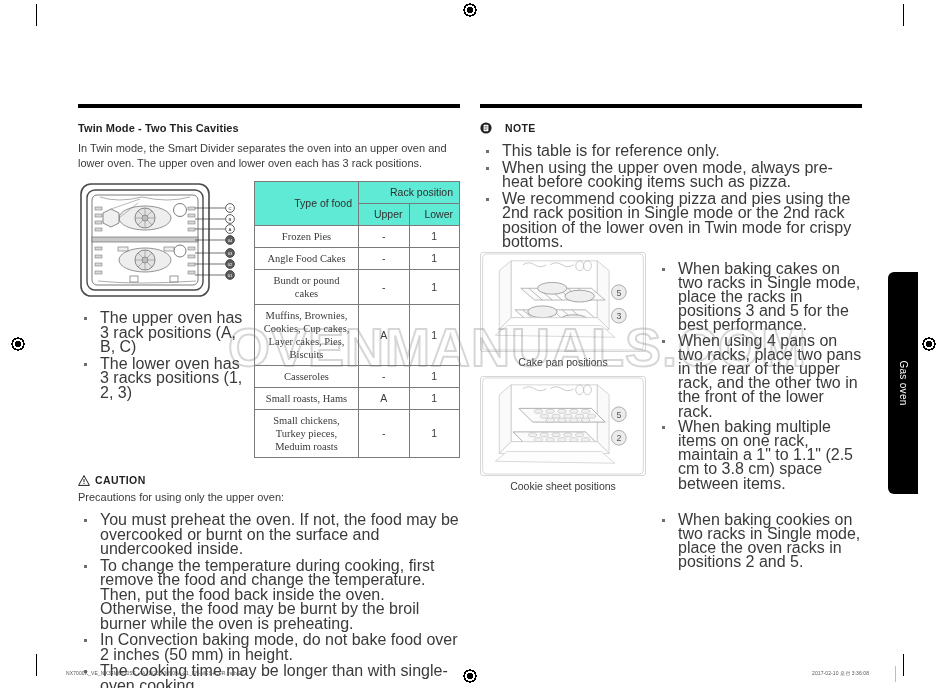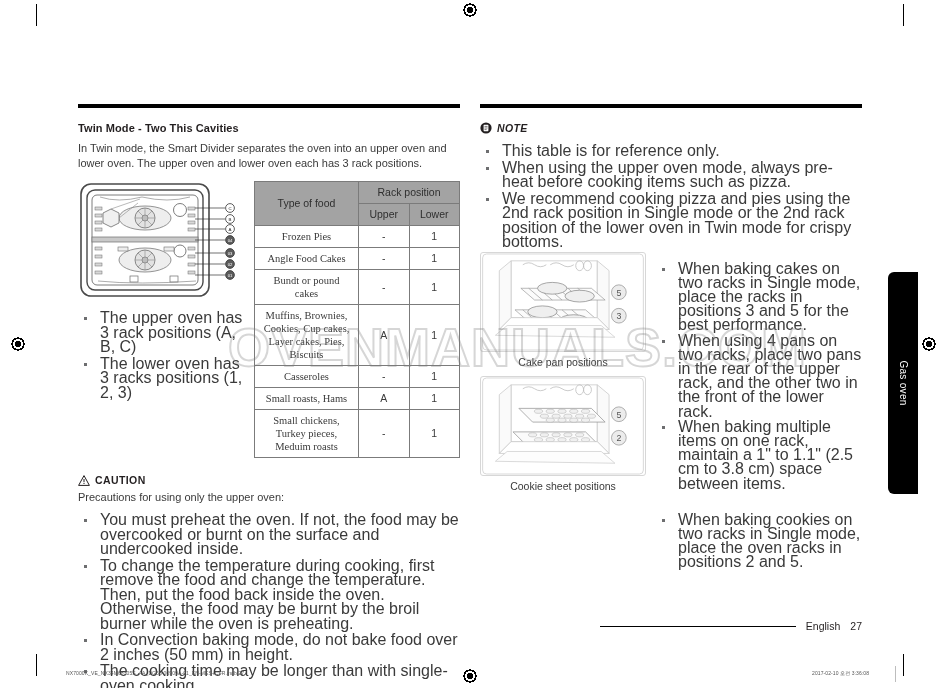--- a/index.html
+++ b/index.html
@@ -91,22 +91,22 @@
   }
   table.rack-table th,
   table.rack-table td {
     border: 1px solid #7b7b7b;
     padding: 4px 6px;
     vertical-align: middle;
     line-height: 13px;
     font-weight: normal;
   }
   table.rack-table thead th {
-    background: #a3a3a3;
-    text-align: center;
+    background: #5eead4;
+    text-align: right;
     color: #2f2f2f;
   }
   table.rack-table td.food { text-align: center; width: 104px; font-family: Liberation Serif, serif; }
   table.rack-table td.pos  { text-align: center; }
   .th-type { width: 104px; }
   .th-up, .th-low { width: 51px; }
 
   
   .caution-head {
     display: flex; align-items: center; gap: 5px;
@@ -114,23 +114,22 @@
   }
   .caution-head .label {
     font-size: 10.5px; font-weight: bold; letter-spacing: 0.4px;
   }
   .tri-icon { width: 12px; height: 11px; display: block; }
 
   .caution-lead { font-size: 11px; margin: 0 0 3px 0; color: #3a3a3a; }
 
   
   .note-head {
-    display: flex; align-items: center; gap: 5px;
+    display: flex; align-items: center; gap: 13px;
     margin: 0 0 6px 0;
-    font-style: italic;
   }
   .note-head .label { font-size: 10.5px; font-weight: bold; letter-spacing: 0.4px; }
   .note-icon { width: 12px; height: 12px; display: block; }
 
   
   .mrb-title { font-size: 11px; font-weight: bold; margin: 12px 0 6px 0; }
   .mrb-wrap { display: flex; gap: 10px; align-items: flex-start; }
   .mrb-figs { flex: 0 0 166px; }
   .mrb-fig { width: 166px; margin-bottom: 8px; }
   .mrb-fig svg { display: block; width: 166px; height: 100px;
@@ -526,23 +525,18 @@
       </div>
     </div>
   </div>
 
   <div class="side-tab">
     <span>Gas oven</span>
   </div>
 
   <div class="watermark">OVENMANUALS.COM</div>
 
-  <div class="footer">
-    <div class="fline"></div>
-    <div class="flang">English</div>
-    <div class="fpage">27</div>
-  </div>
 
   <div class="printinfo-left">NX7000K_VE_NX34M68305S_AA_DG68-00909A-01_EN-MES+CFR.indb   27</div>
   <div class="printinfo-right">2017-02-10  오전 3:36:08</div>
   <div class="bottom-divider"></div>
 
 </div>
 
 </body></html>

